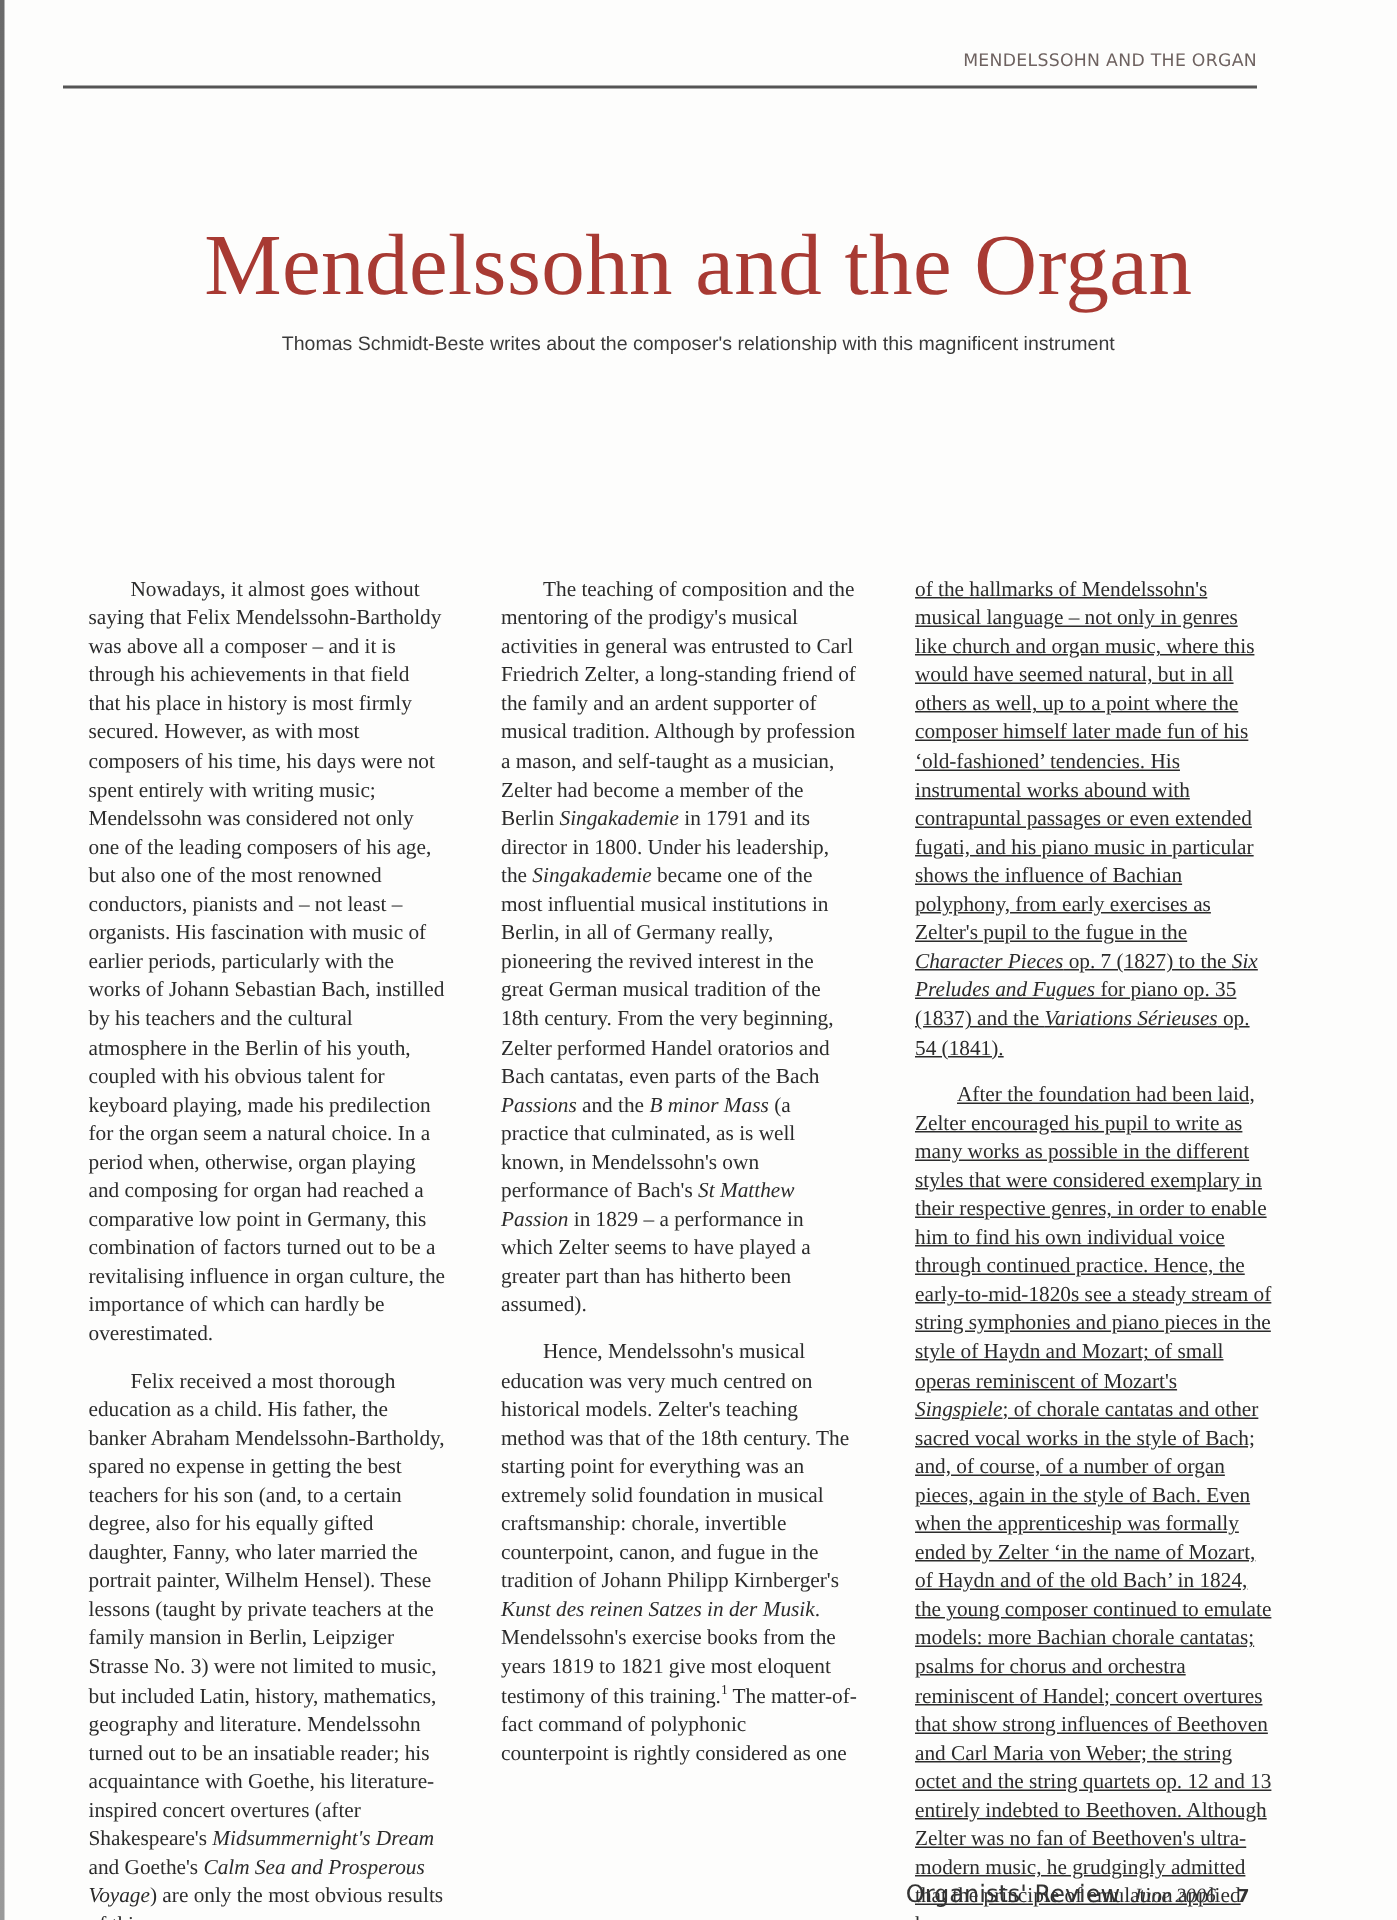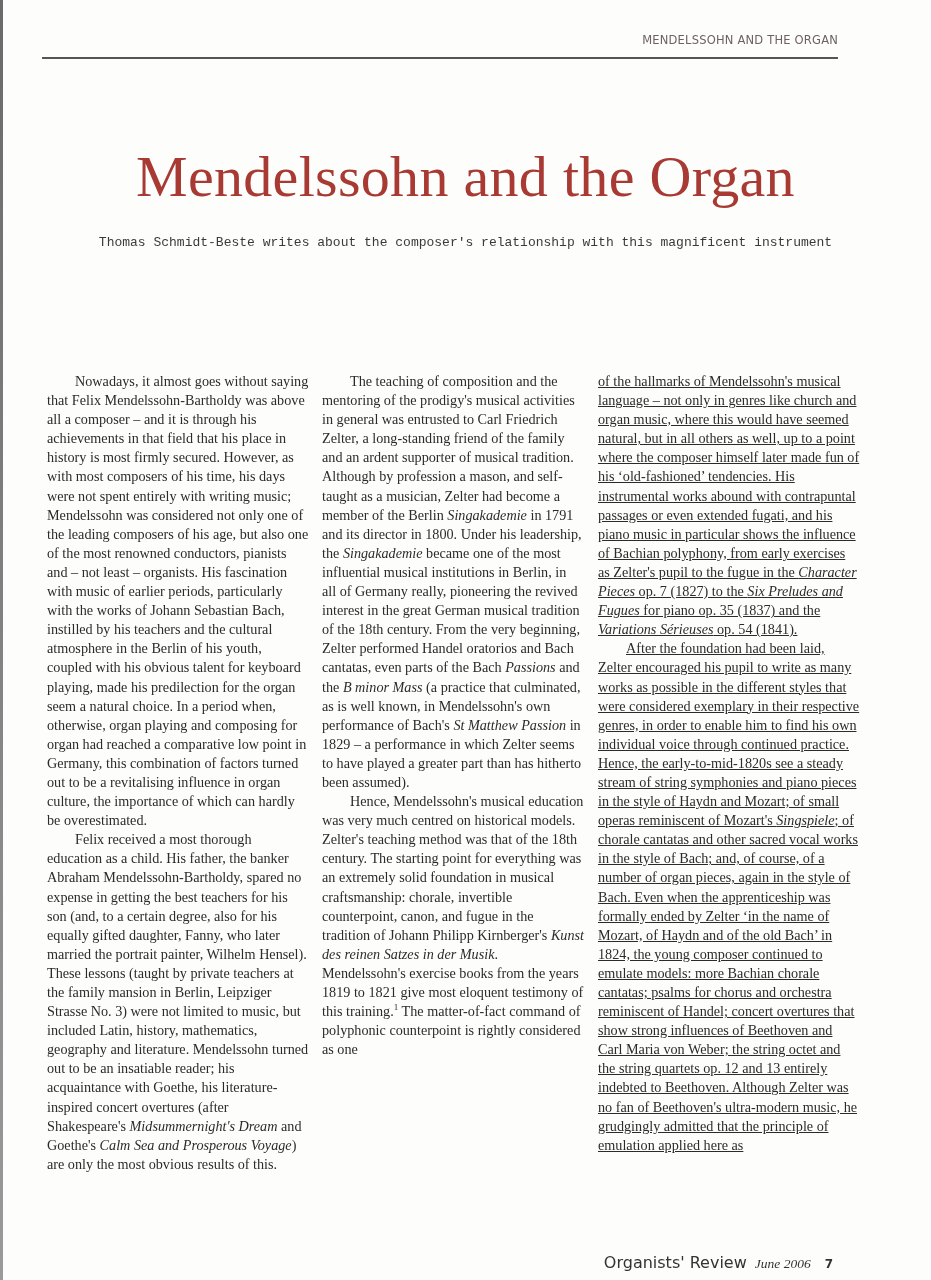--- a/index.html
+++ b/index.html
@@ -30,29 +30,29 @@
     text-align: center; margin: 0;
     font-family: "Liberation Serif", "DejaVu Serif", serif;
     font-weight: normal;
     font-size: 58px; line-height: 70px;
     color: #a83a33;
     letter-spacing: 0.3px;
   }
   .standfirst {
     position: absolute; left: 0; right: 0; top: 221px;
     text-align: center;
-    font-family: Liberation Mono, monospace;
-    font-size: 13px; color: #3a3a3a; margin-top: 14px;
+    font-family: Liberation Sans, sans-serif;
+    font-size: 13px; color: #3a3a3a;
   }
   .col {
     position: absolute; top: 372px;
     font-size: 14.2px; line-height: 19.1px;
     text-align: left;
   }
-  .col p { margin: 0; }
+  .col p { margin: 12px; }
   .col p.indent { text-indent: 28px; }
   .col1 { left: 47px; width: 262px; }
   .col2 { left: 322px; width: 262px; }
   .col3 { left: 598px; width: 262px; text-decoration: underline; }
   .col i { font-style: italic; }
   .col sup { font-size: 9px; line-height: 0; }
   .footer {
     position: absolute; right: 98px; top: 1253px;
     font-size: 12px; color: #333;
     display: flex; align-items: baseline; gap: 8px;

